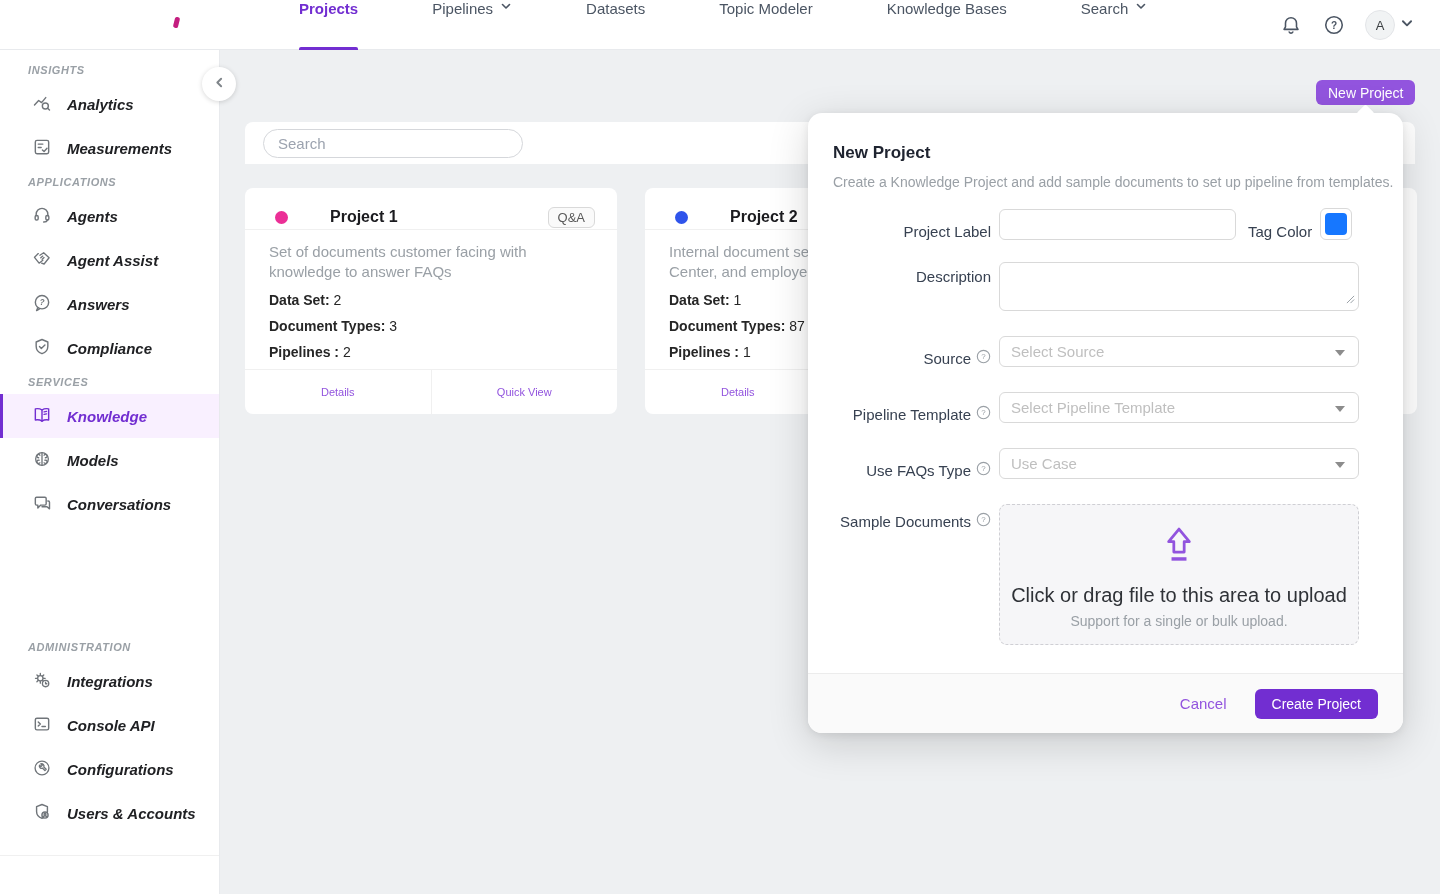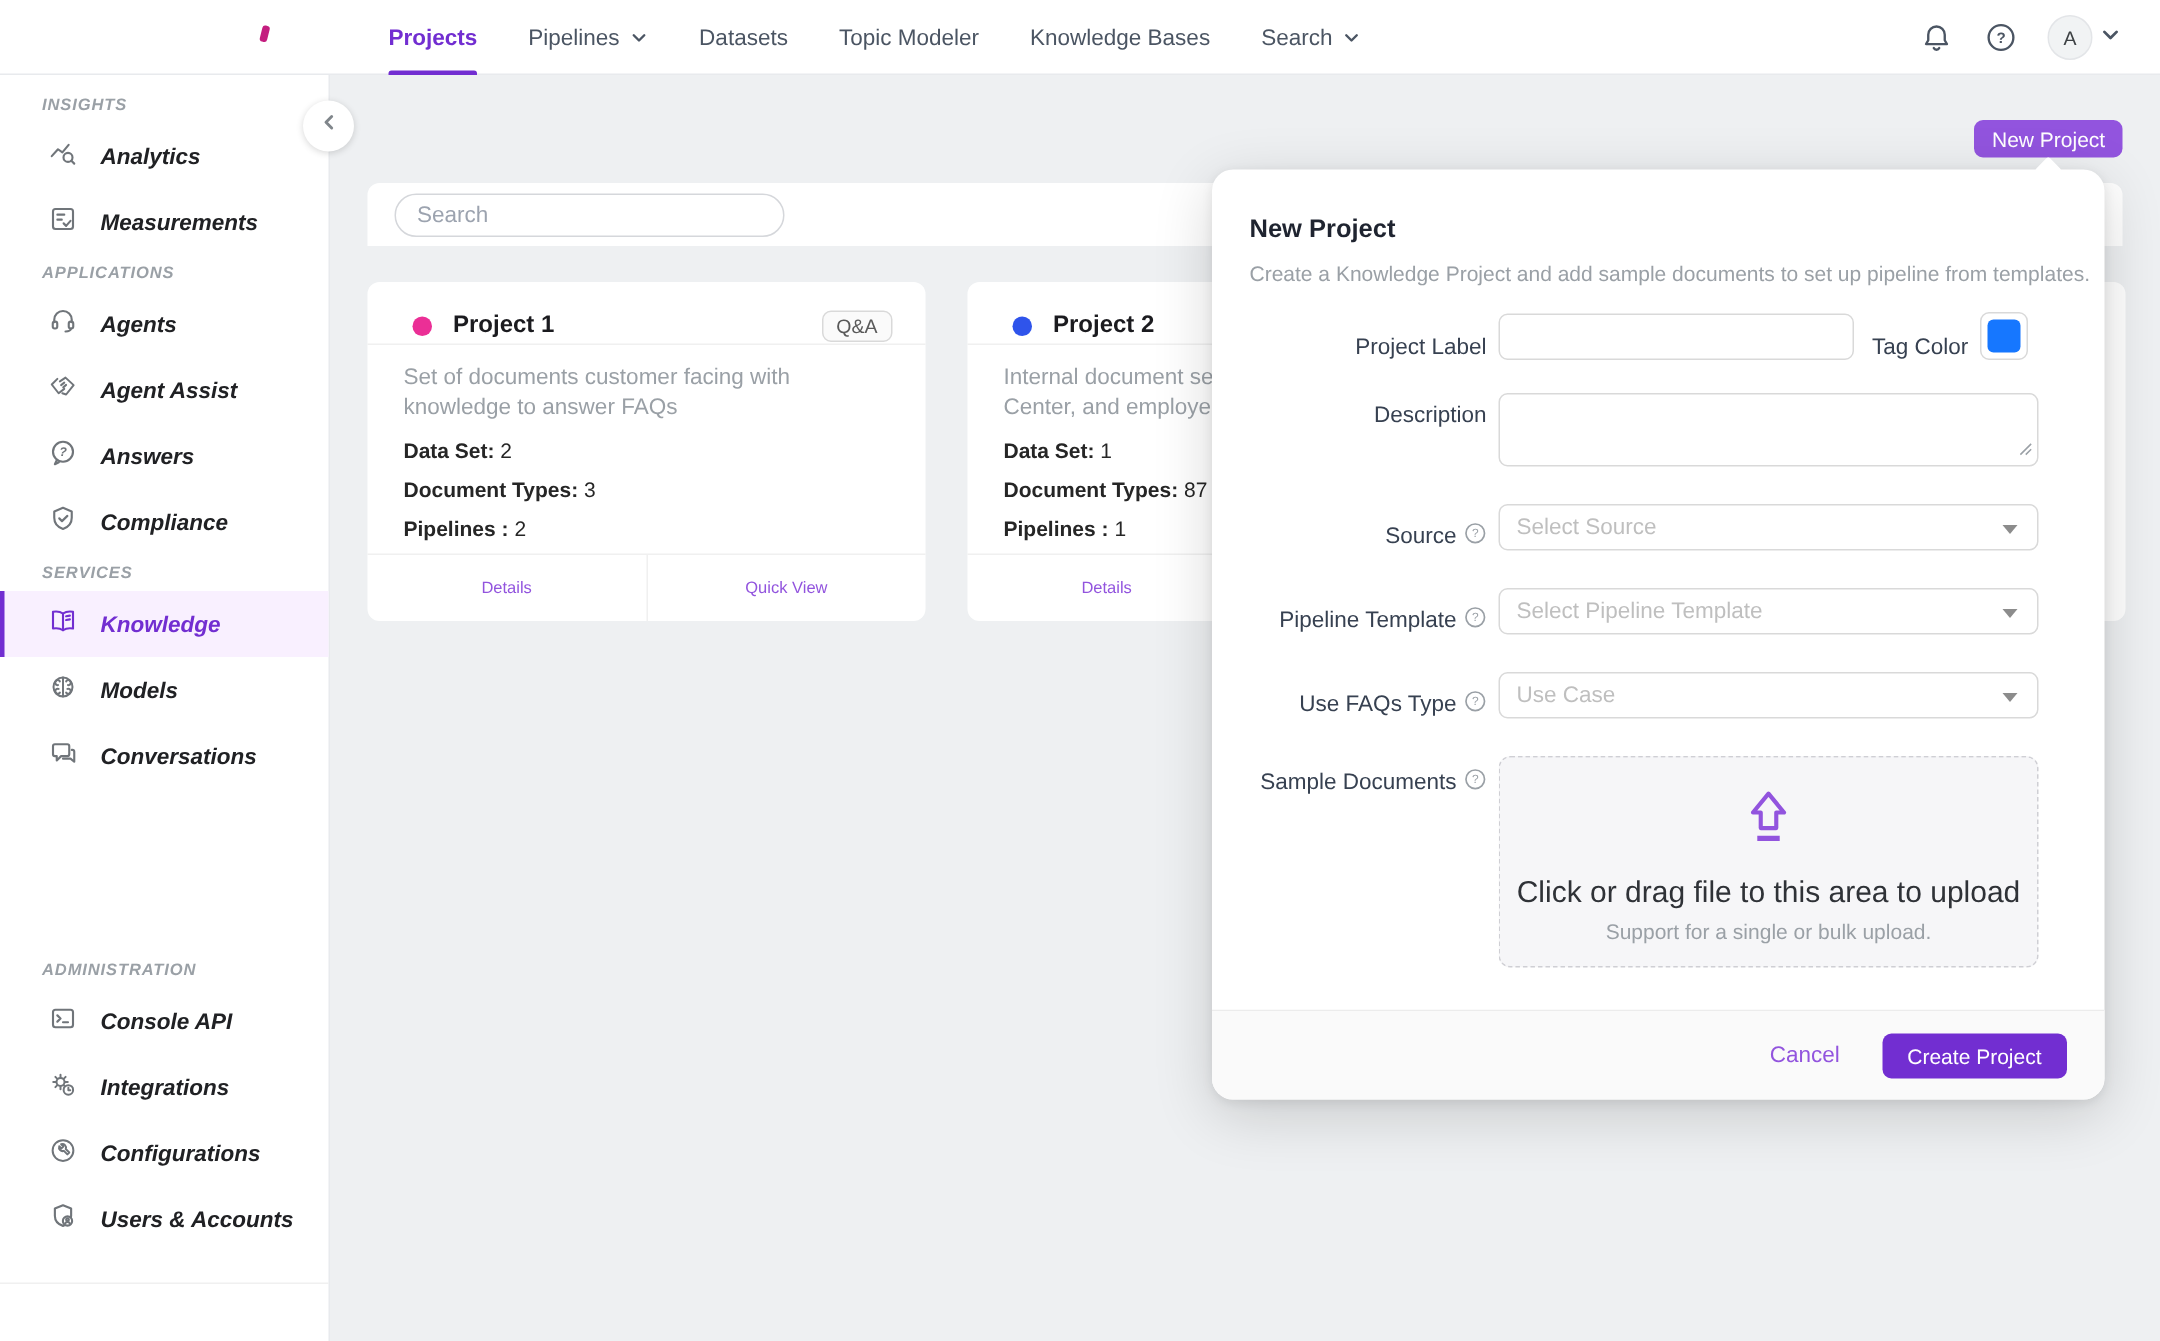--- a/index.html
+++ b/index.html
@@ -3,21 +3,21 @@
 <meta charset="utf-8">
 <style>
   * { margin:0; padding:0; box-sizing:border-box; }
   html,body { width:1440px; height:894px; font-family:"Liberation Sans", sans-serif; background:#fff; overflow:hidden; }
   .stage { position:relative; width:1440px; height:894px; background:#eef0f2; }
 
   
   .topnav { position:absolute; left:0; top:0; width:1440px; height:50px; background:#fff; border-bottom:1px solid #e8eaed; z-index:30; }
   .logo-mark { position:absolute; left:174px; top:17px; width:5px; height:11px; background:#c41d7f; border-radius:2px; transform:rotate(14deg); }
   .nav-items { position:absolute; left:259px; top:0; height:50px; display:flex; align-items:center; gap:34px; }
-  .nav-item { position:relative; height:50px; display:flex; align-items:center; gap:7px; font-size:15px; color:#4b5563; cursor:pointer; white-space:nowrap; }
+  .nav-item { position:relative; height:50px; display:flex; align-items:flex-start; gap:7px; font-size:15px; color:#4b5563; cursor:pointer; white-space:nowrap;margin-left:40px; }
   .nav-item.active { color:#722ed1; font-weight:600; }
   .nav-item.active::after { content:""; position:absolute; left:0; right:0; bottom:0; height:3px; background:#722ed1; border-radius:2px 2px 0 0; }
   .nav-caret svg { display:block; }
   .nav-right { position:absolute; right:26px; top:0; height:50px; display:flex; align-items:center; gap:19px; }
   .icon-btn { width:24px; height:24px; display:flex; align-items:center; justify-content:center; cursor:pointer; }
   .avatar-wrap { display:flex; align-items:center; gap:5px; cursor:pointer; }
   .avatar { width:30px; height:30px; border-radius:50%; background:#f1f3f4; border:1px solid #e3e5e8; display:flex; align-items:center; justify-content:center; font-size:13px; color:#3c4043; }
 
   
   .sidebar { position:absolute; left:0; top:50px; width:220px; height:844px; background:#fff; border-right:1px solid #e8eaed; z-index:20;font-style:italic; }
@@ -32,21 +32,21 @@
   .side-scroll-line { position:absolute; left:0; top:805px; width:100%; border-top:1px solid #f0f0f0; }
   .collapse-btn { position:absolute; left:202px; top:67px; width:34px; height:34px; border-radius:50%; background:#fff; box-shadow:0 1px 5px rgba(0,0,0,.16); display:flex; align-items:center; justify-content:center; cursor:pointer; z-index:35; }
 
   
   .new-project-btn { position:absolute; left:1316px; top:80px; height:25px; padding:0 12px; background:#9254de; border:none; border-radius:6px; color:#fff; font-size:14px; font-family:inherit; cursor:pointer; z-index:10; }
   .toolbar { position:absolute; left:245px; top:122px; width:1170px; height:42px; background:#fff; border-radius:8px 8px 0 0; z-index:1; }
   .search-input { position:absolute; left:18px; top:7px; width:260px; height:29px; border:1px solid #d5d7db; border-radius:15px; padding:0 14px; font-size:15px; font-family:inherit; color:#374151; outline:none; background:#fff; }
   .search-input::placeholder { color:#9ca3af; }
 
   .card { position:absolute; top:188px; width:372px; height:226px; background:#fff; border-radius:8px; z-index:1; }
-  .card-header { height:42px; display:flex; align-items:center; padding:17px 22px 0 30px; border-bottom:1px solid #f0f0f0; }
+  .card-header { height:42px; display:flex; align-items:center; padding:17px 22px 0 30px; border-bottom:1px solid #f0f0f0;gap:28px; }
   .dot { width:13px; height:13px; border-radius:50%; }
   .card-title { margin-left:14px; font-size:16px; font-weight:700; color:#1b1b1f; }
   .badge { margin-left:auto; border:1px solid #d9d9d9; background:#fafafa; border-radius:6px; padding:2px 9px; font-size:13px; color:#595959; }
   .card-body { padding:12px 24px 0; }
   .desc { color:#9aa0a6; font-size:15px; line-height:20px; width:322px; }
   .desc-line { color:#9aa0a6; font-size:15px; line-height:20px; white-space:nowrap; }
   .stat { margin-top:10px; font-size:14px; color:#262626; }
   .stat b { font-weight:700; }
   .card-footer { position:absolute; left:0; right:0; bottom:0; height:45px; border-top:1px solid #f0f0f0; display:flex; }
   .footer-cell { flex:1; display:flex; align-items:center; justify-content:center; font-size:11px; color:#9254de; cursor:pointer; }
@@ -223,35 +223,35 @@
               <path d="M15.5 5H5.5A1.5 1.5 0 0 0 4 6.5V13a1.5 1.5 0 0 0 1.5 1.5H7V18l3.5-3.5h5A1.5 1.5 0 0 0 17 13V6.5A1.5 1.5 0 0 0 15.5 5z"></path>
               <path d="M19 9.5h.5A1.5 1.5 0 0 1 21 11v8l-3-2.5h-6"></path>
             </svg></span>
         <span>Conversations</span>
       </div>
     </div>
 
     <div class="side-title admin">ADMINISTRATION</div>
     <div class="side-items">
       <div class="side-item">
-        <span><svg width="20" height="20" viewBox="0 0 24 24" fill="none" stroke-width="1.7" stroke-linecap="round" stroke-linejoin="round">
-              <rect x="4" y="5" width="16" height="14" rx="2"></rect>
-              <polyline points="7.5,9.5 10,12 7.5,14.5"></polyline>
-              <line x1="12" y1="15" x2="16" y2="15"></line>
-            </svg></span>
-        <span>Console API</span>
-      </div>
-      <div class="side-item">
         <span><svg width="20" height="20" viewBox="0 0 24 24" fill="none" stroke-width="1.6" stroke-linecap="round" stroke-linejoin="round">
               <circle cx="10" cy="10" r="3.2"></circle>
               <path d="M10 4.2v2M10 13.8v2M4.2 10h2M13.8 10h2M5.9 5.9l1.4 1.4M12.7 12.7l1.4 1.4M14.1 5.9l-1.4 1.4M7.3 12.7l-1.4 1.4"></path>
               <circle cx="16.3" cy="16.3" r="3.8" fill="#fff"></circle>
               <path d="M16.3 14.6v1.9h1.5"></path>
             </svg></span>
         <span>Integrations</span>
+      </div>
+      <div class="side-item">
+        <span><svg width="20" height="20" viewBox="0 0 24 24" fill="none" stroke-width="1.7" stroke-linecap="round" stroke-linejoin="round">
+              <rect x="4" y="5" width="16" height="14" rx="2"></rect>
+              <polyline points="7.5,9.5 10,12 7.5,14.5"></polyline>
+              <line x1="12" y1="15" x2="16" y2="15"></line>
+            </svg></span>
+        <span>Console API</span>
       </div>
       <div class="side-item">
         <span><svg width="20" height="20" viewBox="0 0 24 24" fill="none" stroke-width="1.6" stroke-linecap="round" stroke-linejoin="round">
               <circle cx="12" cy="12" r="8.3"></circle>
               <path d="M9 8.6a2.9 2.9 0 0 0 3.7 3.7l2.8 2.8 1.5-1.5-2.8-2.8A2.9 2.9 0 0 0 10.5 7l1.8 1.8-1.5 1.5z"></path>
             </svg></span>
         <span>Configurations</span>
       </div>
       <div class="side-item">
         <span><svg width="20" height="20" viewBox="0 0 24 24" fill="none" stroke-width="1.7" stroke-linecap="round" stroke-linejoin="round">

